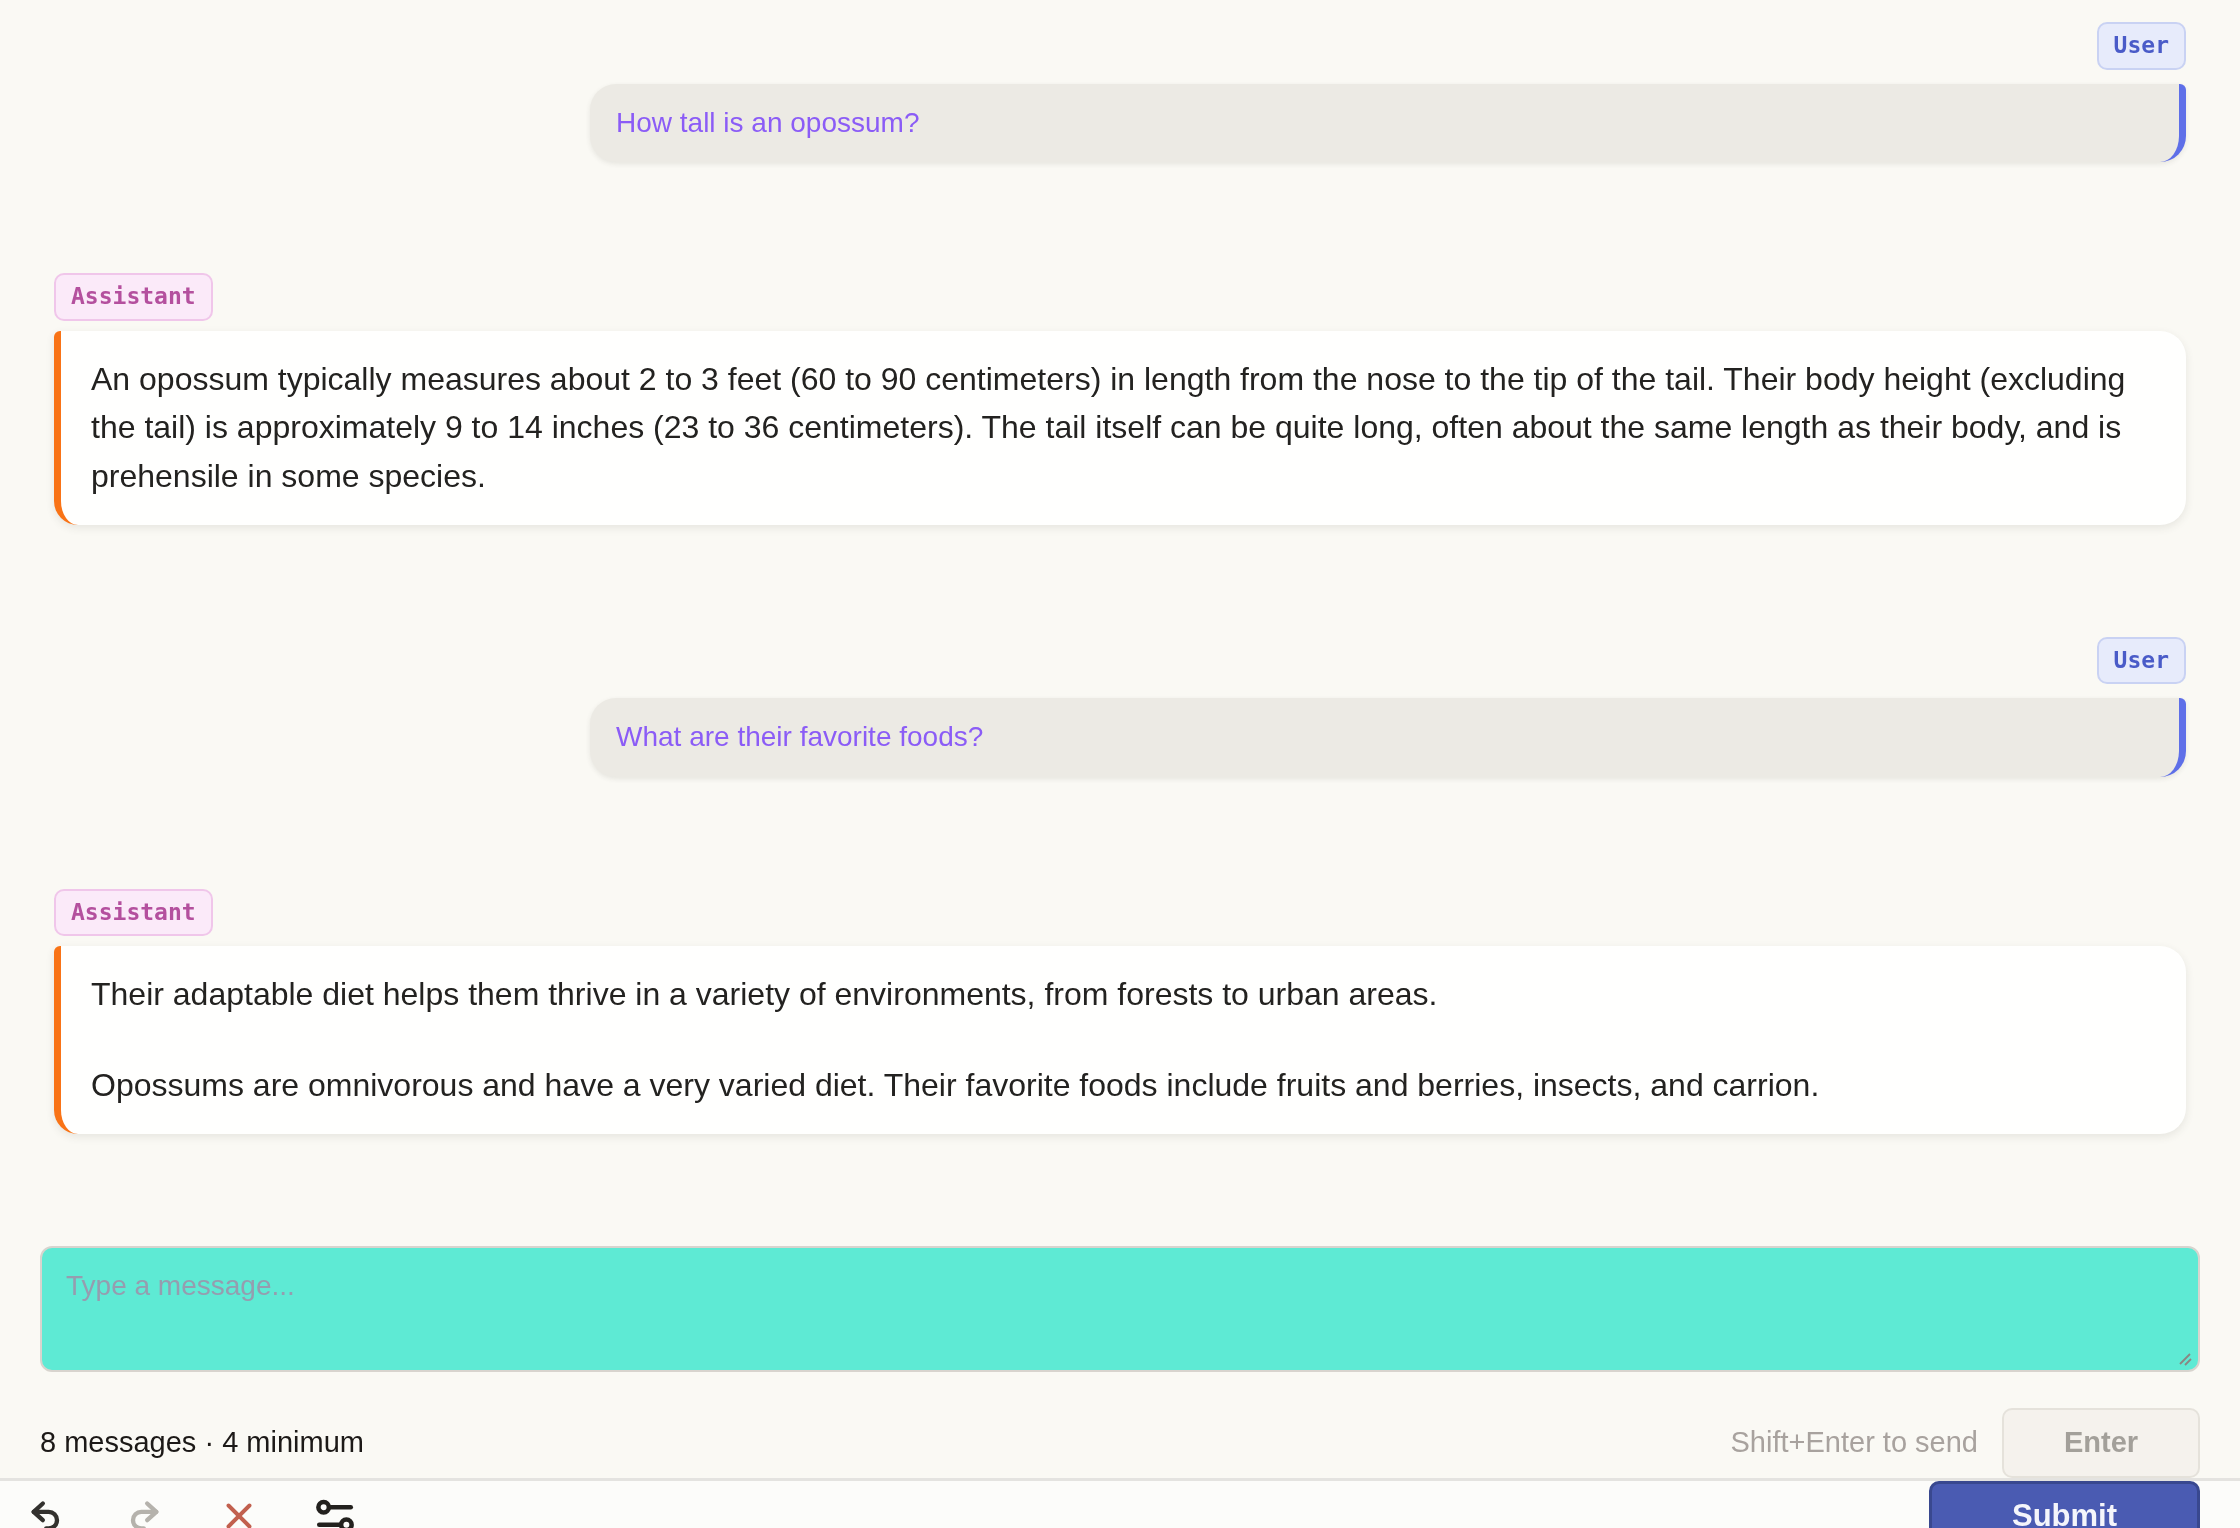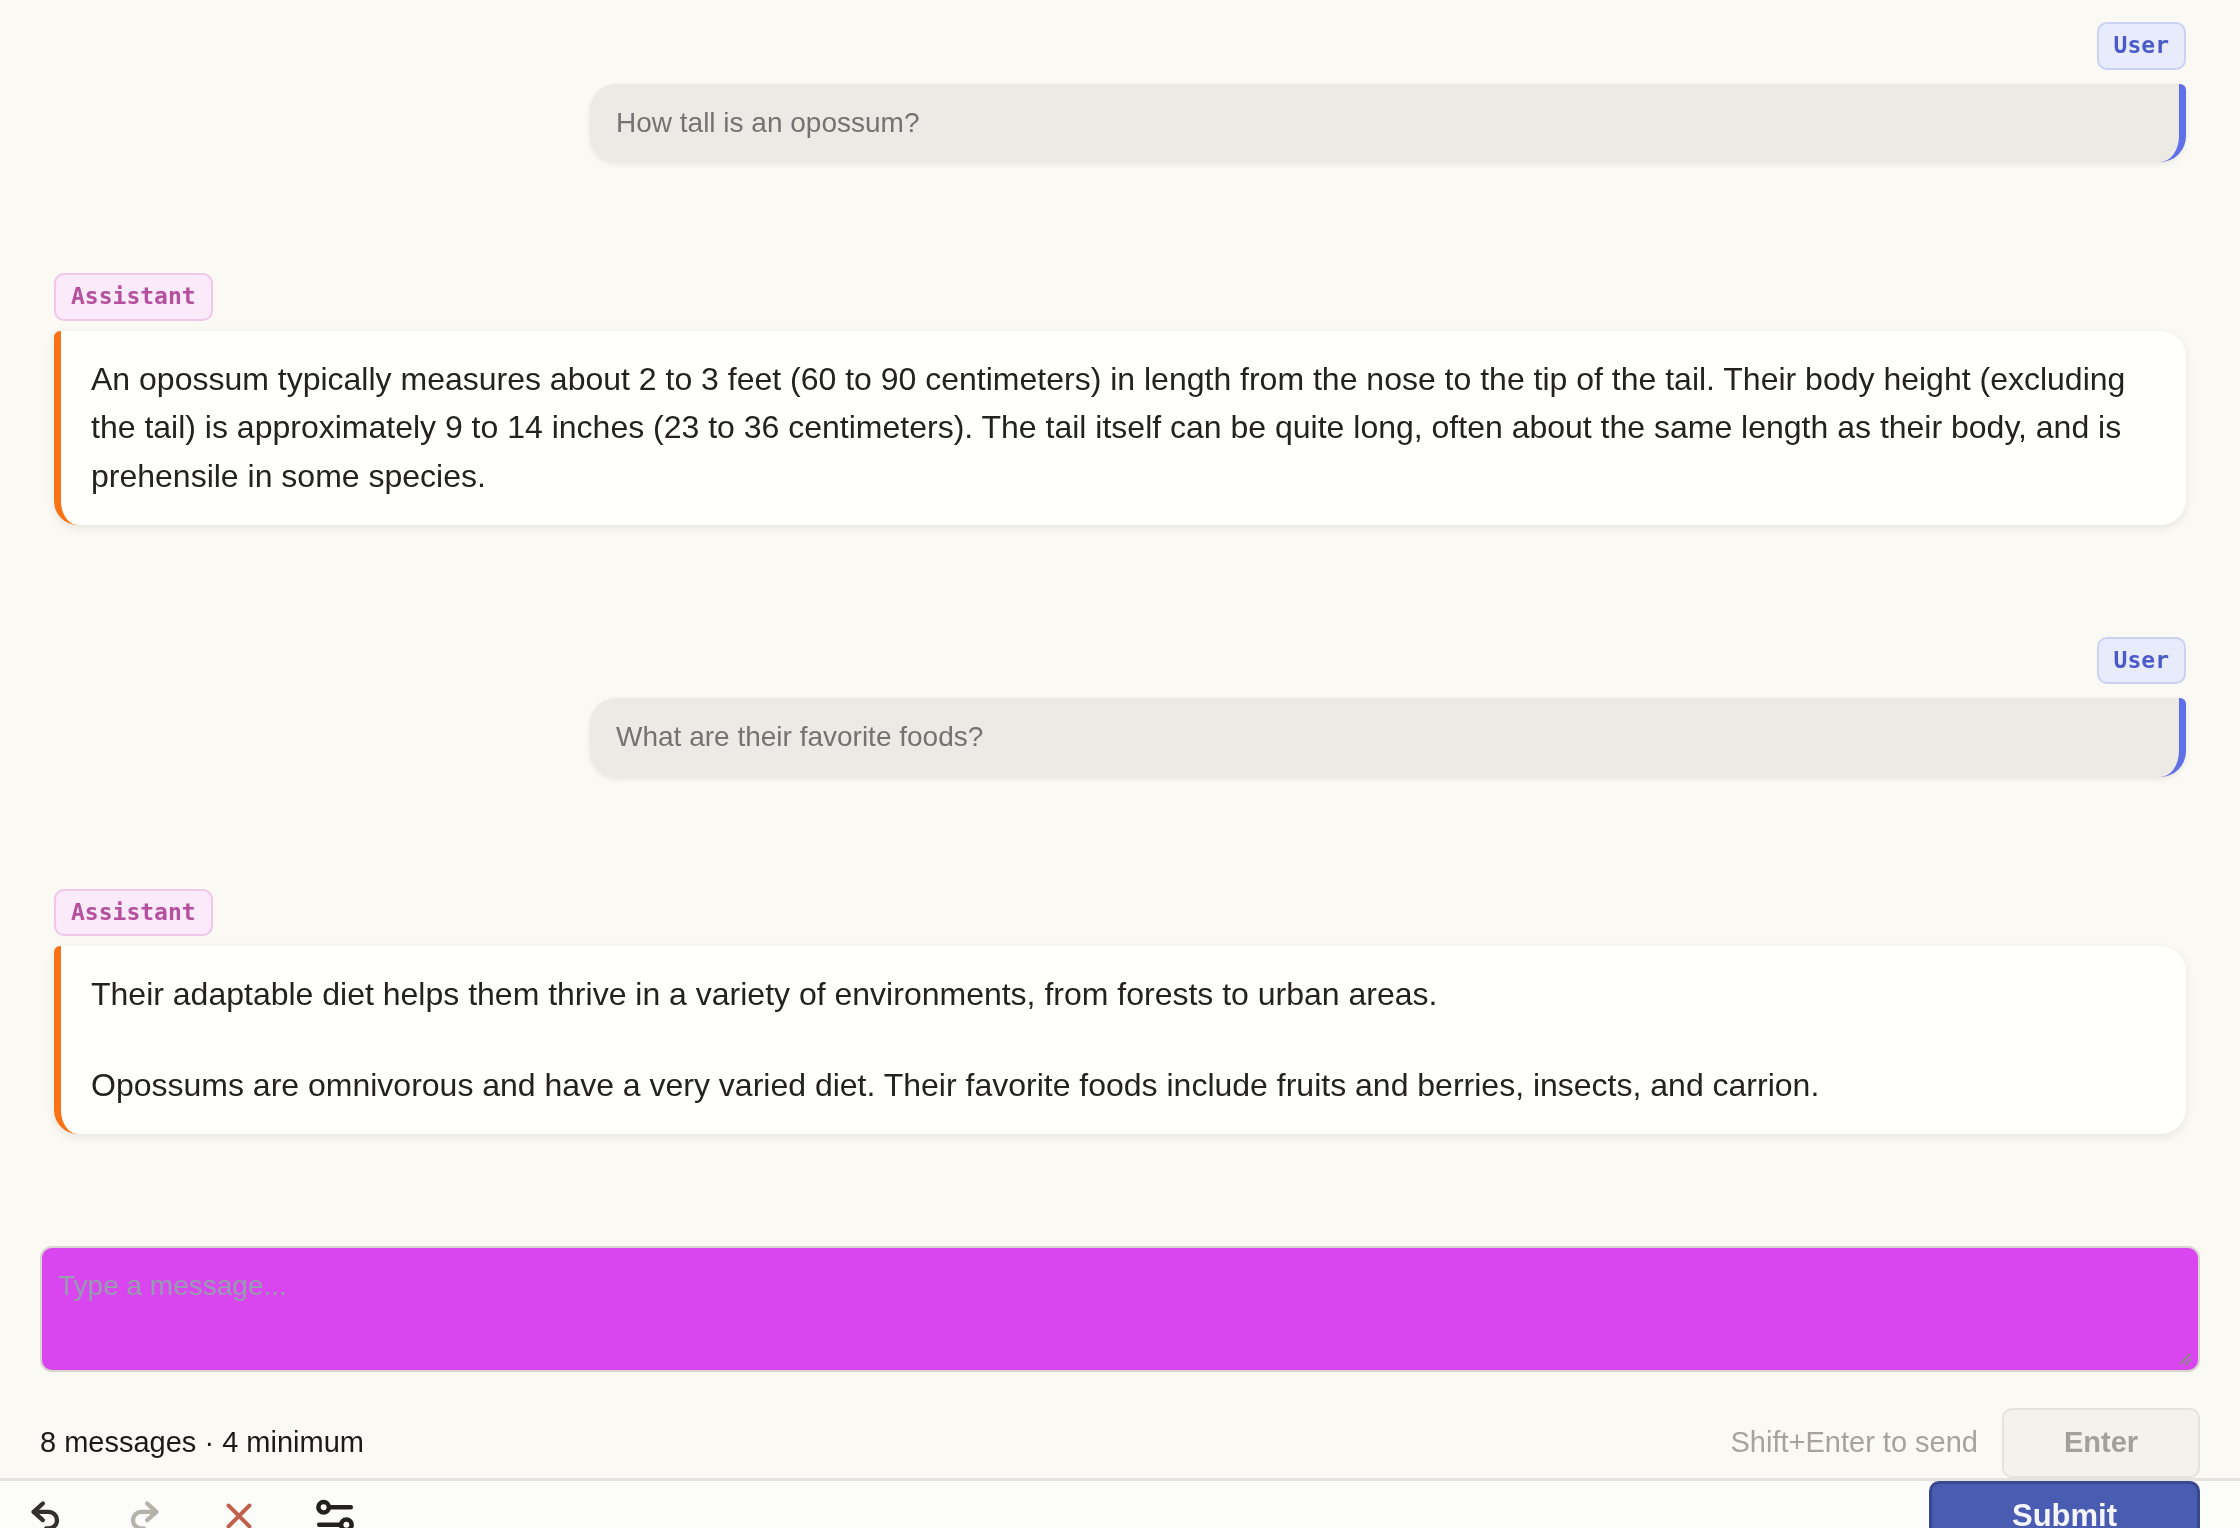--- a/index.html
+++ b/index.html
@@ -46,21 +46,21 @@
 
   .user-bubble {
     margin-top: 14px;
     margin-left: 536px;
     background: #ECEAE4;
     border-right: 7px solid #5E6FE8;
     border-radius: 26px 6px 26px 26px;
     padding: 19px 26px;
     font-size: 28px;
     line-height: 1.45;
-    color: #737373;
+    color: #8b5cf6;
     box-shadow: 0 2px 5px rgba(60,55,45,0.10);
   }
   .assistant-box {
     margin-top: 10px;
     background: #FFFFFE;
     border-left: 7px solid #f97316;
     border-radius: 6px 26px 26px 24px;
     padding: 24px 30px;
     font-size: 32px;
     line-height: 1.52;
@@ -75,24 +75,24 @@
 
   .composer {
     padding: 0 40px;
     margin-top: 112px;
   }
   .input-wrap { position: relative; }
   .message-input {
     box-sizing: border-box;
     width: 100%;
     height: 126px;
-    background: #d946ef;
+    background: #5eead4;
     border: 2px solid #D8D4CE;
     border-radius: 12px;
-    padding: 22px 16px;
+    padding: 22px 24px;
     font-family: "Liberation Sans", sans-serif;
     font-size: 28px;
     color: #232220;
     resize: none;
     outline: none;
   }
   .message-input::placeholder { color: #959DAF; }
   .resize-grip {
     position: absolute;
     right: 6px;

